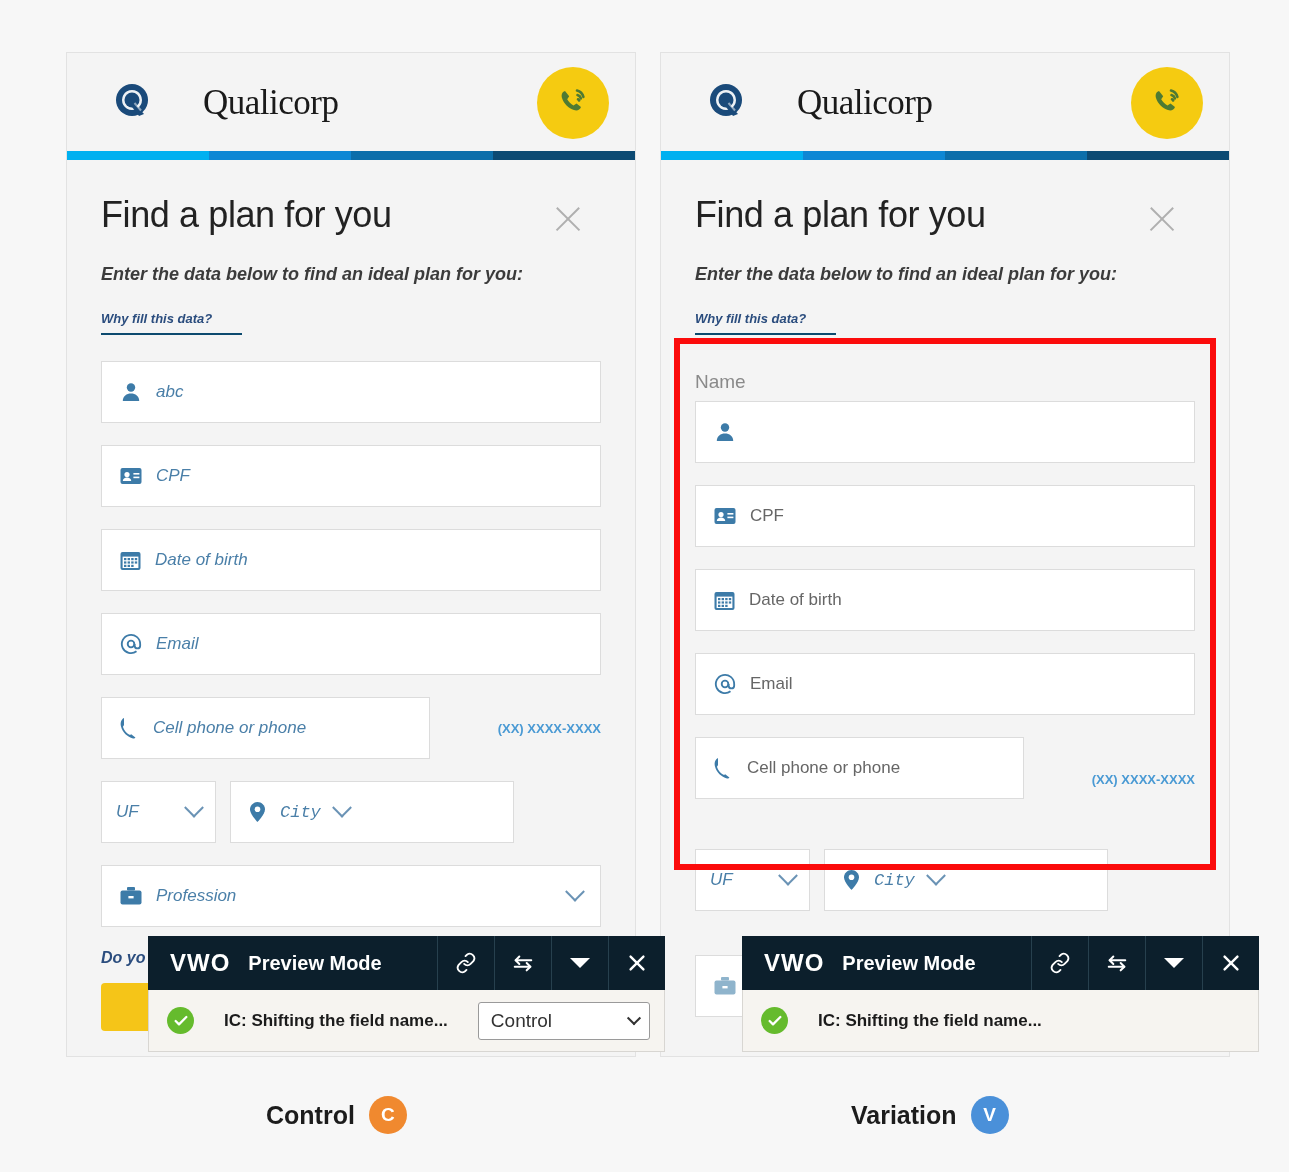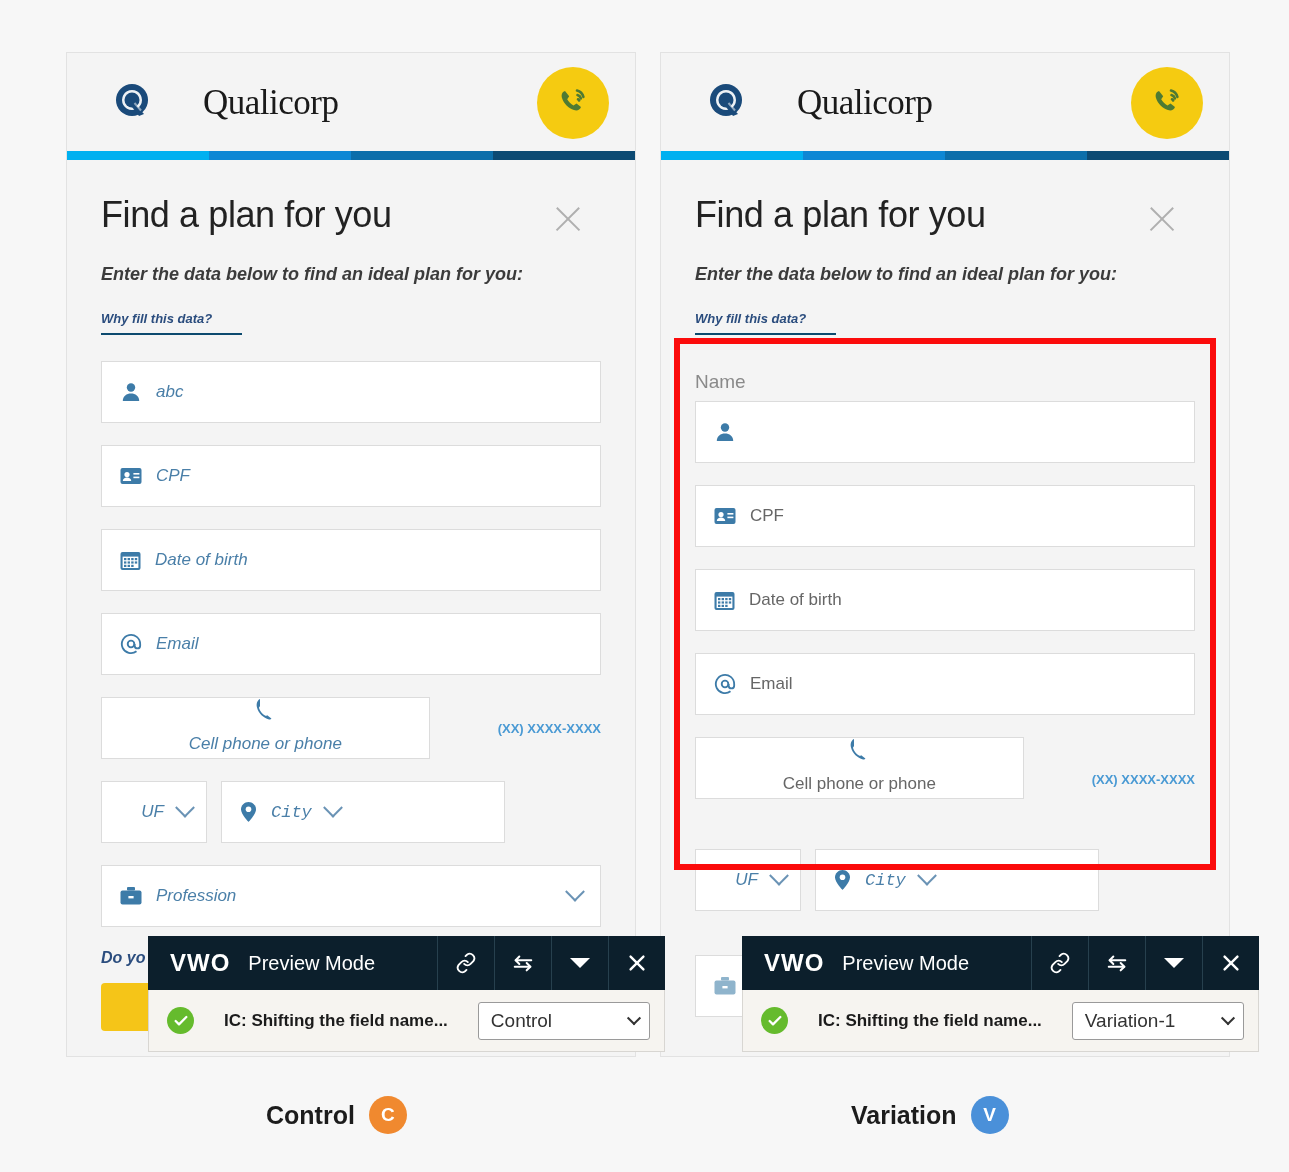--- a/index.html
+++ b/index.html
@@ -162,32 +162,32 @@
 
   .icon { flex: 0 0 auto; display: flex; align-items: center; }
 
   .row-inline {
     display: flex;
     align-items: center;
     gap: 0;
     margin-bottom: 22px;
   }
   .row-inline .field { margin-bottom: 0; }
-  .phone-field { width: 336px; flex-direction: column; }
+  .phone-field { width: 336px; }
   .phone-hint {
     font-size: 13px;
     font-weight: 700;
     color: #4a9ad4;
     margin-left: 68px;
     white-space: nowrap;
   }
 
   .uf-field {
-    width: 106px;
-    justify-content: flex-end;
+    width: 115px;
+    justify-content: space-between;
     padding: 0 14px;
     margin-right: 14px;
   }
   .city-field { width: 284px; justify-content: flex-start; font-family: Liberation Mono, monospace; }
   .chev {
     width: 14px; height: 14px;
     border-right: 2px solid #6a93b5;
     border-bottom: 2px solid #6a93b5;
     transform: rotate(45deg) translate(-3px,-3px);
   }
@@ -248,21 +248,21 @@
     color: #fff;
     font-size: 24px;
     font-weight: 700;
     letter-spacing: 1px;
     margin-left: 22px;
     font-family: "Liberation Sans", sans-serif;
   }
   .vwo-mode {
     color: #fff;
     font-size: 20px;
-    font-weight: 400;
+    font-weight: 700;
     margin-left: 18px;
   }
   .vwo-tools {
     margin-left: auto;
     display: flex;
     align-items: center;
     height: 100%;
   }
   .vwo-tool {
     width: 57px; height: 100%;
@@ -721,24 +721,20 @@
         </div>
       </div>
     </div>
     <div class="vwo-bottom">
       <span class="chk">
         <svg width="16" height="16" viewBox="0 0 24 24" fill="none" stroke="#fff" stroke-width="3.4" stroke-linecap="round" stroke-linejoin="round">
             <path d="M4 12 l5 5 l11 -11"></path>
           </svg>
       </span>
       <span class="vwo-exp">IC: Shifting the field name...</span>
-      <div class="vwo-select">
-        <span>Variation-1</span>
-        <span class="sel-caret"></span>
-      </div>
     </div>
   </div>
 
   <div class="caption c">
     <span class="caption-text">Control</span>
     <span class="badge" style="background:#f0892f">
       <span>C</span>
     </span>
   </div>
 

